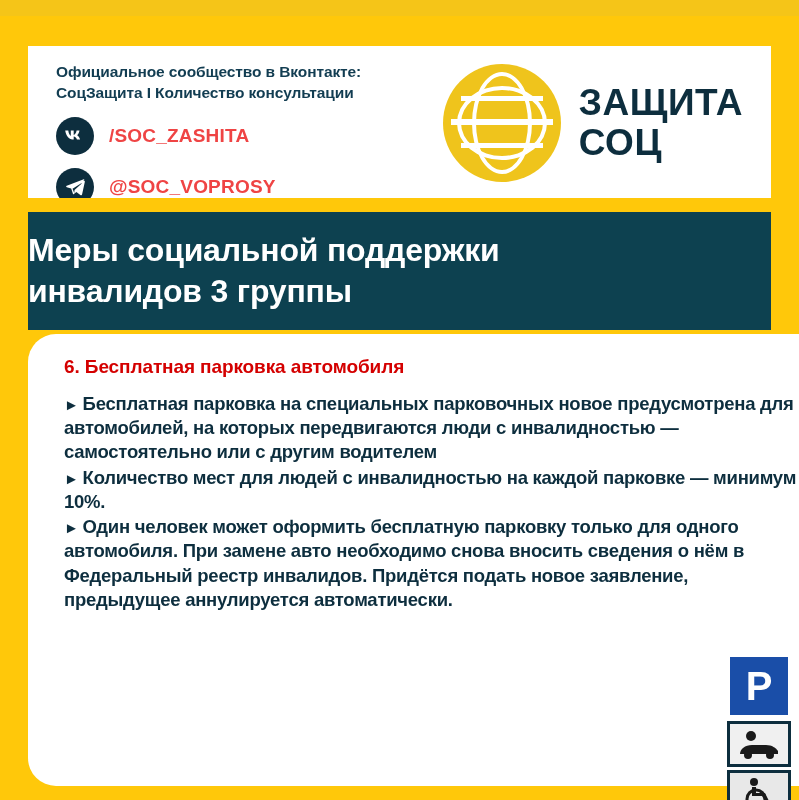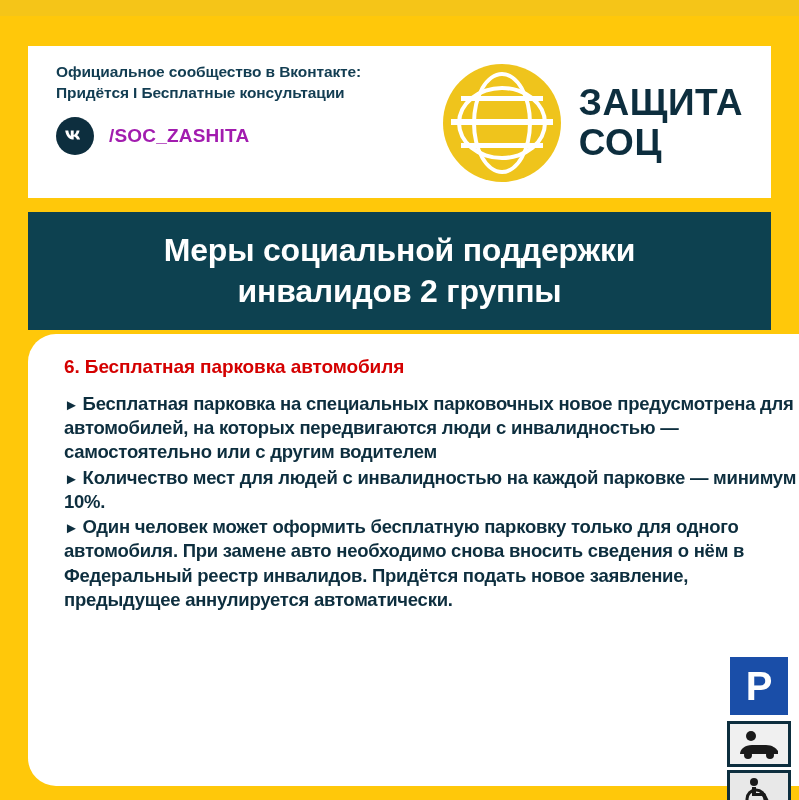--- a/index.html
+++ b/index.html
@@ -60,21 +60,21 @@
     display: flex;
     align-items: center;
     justify-content: center;
     flex: none;
   }
   .social-badge svg { display:block; }
   .social-handle {
     margin-left: 15px;
     font-size: 19px;
     font-weight: bold;
-    color: #a21caf;
+    color: #ef4444;
     letter-spacing: 0.2px;
   }
 
   
   .logo-wrap {
     position: absolute;
     right: 28px;
     top: 18px;
     display: flex;
     align-items: center;
@@ -131,21 +131,21 @@
   
   .title-band {
     position: absolute;
     left: 28px;
     top: 196px;
     width: 743px;
     height: 118px;
     background: #0d4150;
     display: flex;
     flex-direction: column;
-    align-items: center;
+    align-items: flex-start;
     justify-content: center;
   }
   .title-line {
     color: #ffffff;
     font-size: 32px;
     font-weight: bold;
     line-height: 1.28;
     text-align: center;
     letter-spacing: -0.2px;
   }
@@ -226,51 +226,59 @@
 </style>
 </head>
 <body>
 
 <div class="page">
 
   <div class="header-card">
 
     <div class="header-left">
       <div class="header-line">Официальное сообщество в Вконтакте:</div>
-      <div class="header-line">Придётся I Бесплатные консультации</div>
+      <div class="header-line">СоцЗащита I Количество консультации</div>
 
       <div class="social-row">
         <span class="social-badge">
           <svg width="24" height="24" viewBox="0 0 24 24" fill="#ffffff" aria-hidden="true">
             <path d="M2.2 6.6h3.1c.2 2.2 1.2 4.4 2.5 5.4V6.6h2.9v4.3c1.2-.2 2.5-1.9 2.9-4.3h2.9c-.3 2.3-1.5 4-2.4 4.7 1 .6 2.4 2.1 3 4.1h-3.2c-.5-1.5-1.6-2.6-3.2-2.8v2.8H9.4c-3.4 0-6.3-3.1-7.2-8.8z"></path>
           </svg>
         </span>
         <span class="social-handle">/SOC_ZASHITA</span>
       </div>
 
+      <div class="social-row">
+        <span class="social-badge">
+          <svg width="23" height="23" viewBox="0 0 24 24" fill="#ffffff" aria-hidden="true">
+            <path d="M21.3 4.2 2.9 11.3c-.9.4-.9 1.1 0 1.4l4.6 1.4 1.8 5.4c.2.6.5.7 1 .3l2.6-2.1 4.5 3.3c.8.5 1.3.2 1.5-.8l2.8-13c.2-1-.4-1.4-1.4-1zM8.9 14.4l9.1-5.7c.4-.3.8-.1.5.2l-7.5 6.8-.3 3.2-1.8-4.5z"></path>
+          </svg>
+        </span>
+        <span class="social-handle">@SOC_VOPROSY</span>
+      </div>
     </div>
 
     <div class="logo-wrap">
       <span class="logo-globe">
         <span class="eq"></span>
         <span class="eq2"></span>
         <span class="eq3"></span>
         <span class="meridian m1"></span>
         <span class="meridian m2"></span>
       </span>
       <span class="logo-text">
         <div>ЗАЩИТА</div>
         <div>СОЦ</div>
       </span>
     </div>
   </div>
 
   <div class="title-band">
     <div class="title-line">Меры социальной поддержки</div>
-    <div class="title-line">инвалидов 2 группы</div>
+    <div class="title-line">инвалидов 3 группы</div>
   </div>
 
   <div class="body-card">
     <div class="section-heading">6. Бесплатная парковка  автомобиля</div>
 
     <div class="bullet-block">
       <p class="bullet">
         <span class="tri">►</span><span>Бесплатная парковка на специальных парковочных новое предусмотрена для автомобилей, на которых передвигаются люди с инвалидностью — самостоятельно или с другим водителем</span>
       </p>
       <p class="bullet">

